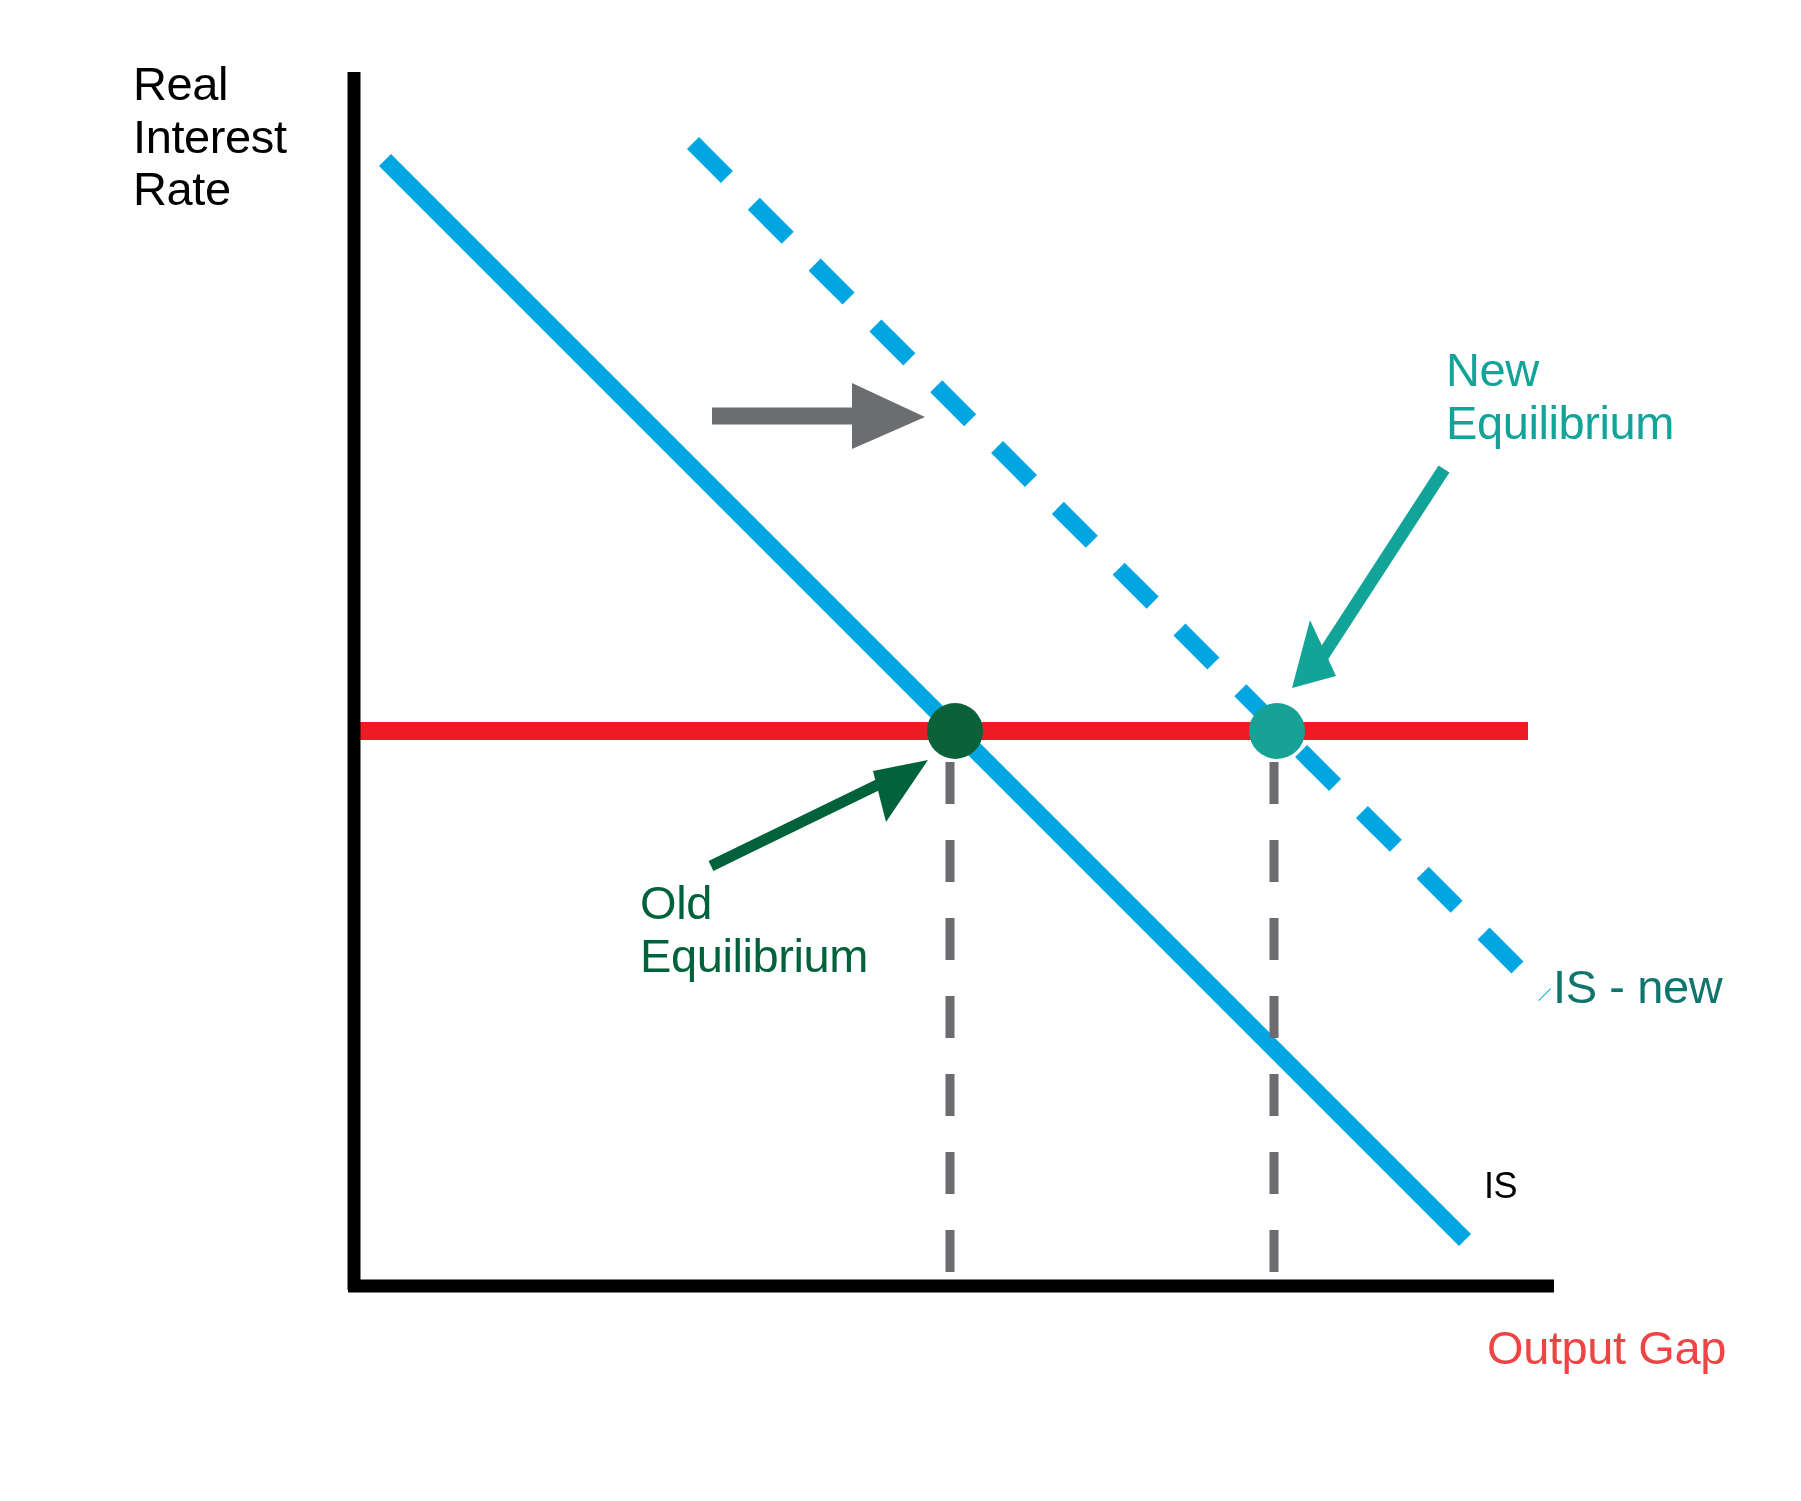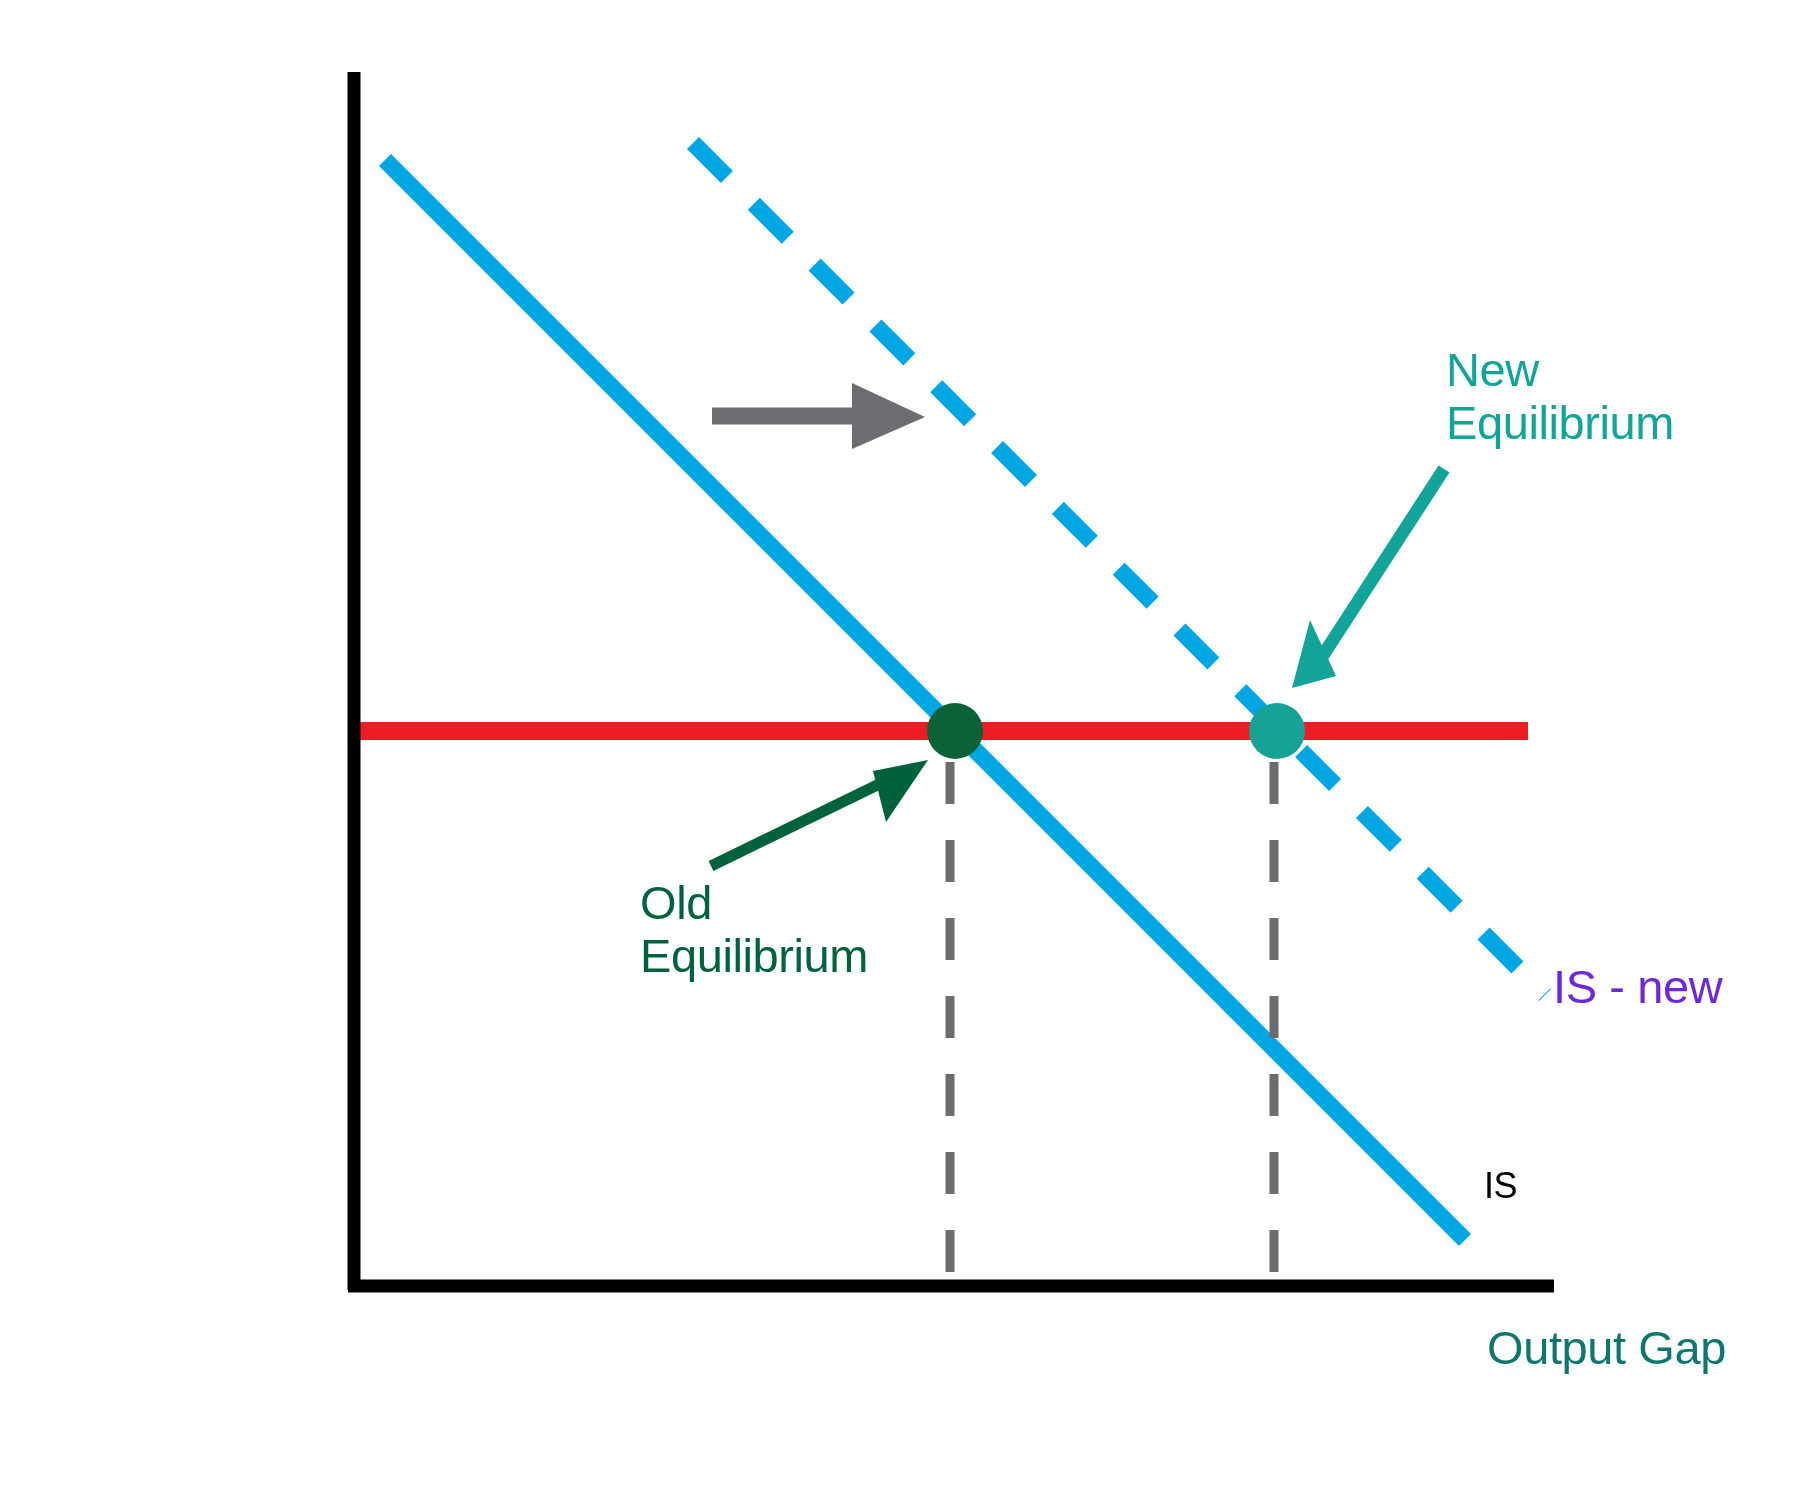--- a/index.html
+++ b/index.html
@@ -36,33 +36,33 @@
   #axis-label-y {
     left: 133px;
     top: 58px;
     font-size: 47px;
     color: #000000;
   }
   #axis-label-x {
     left: 1487px;
     top: 1322px;
     font-size: 47px;
-    color: #0f766e;
+    color: #ef4444;
   }
   #label-is {
     left: 1484px;
     top: 1166px;
     font-size: 36px;
     color: #000000;
   }
   #label-is-new {
     left: 1553px;
     top: 961px;
     font-size: 47px;
-    color: #6d28d9;
+    color: #0f766e;
   }
   #label-new-eq {
     left: 1446px;
     top: 344px;
     font-size: 47px;
     color: #12A399;
   }
   #label-old-eq {
     left: 640px;
     top: 877px;
@@ -101,20 +101,23 @@
 
     <g>
       <line x1="1444" y1="469" x2="1318" y2="663" stroke="#12A399" stroke-width="13" stroke-linecap="butt"></line>
       <polygon points="1310,620 1336,676 1292,688" fill="#12A399"></polygon>
     </g>
 
     <circle cx="955" cy="731" r="28" fill="#0B6238"></circle>
     <circle cx="1277" cy="731" r="28" fill="#16A396"></circle>
   </svg>
 
+  <div class="lbl" id="axis-label-y">Real
+Interest
+Rate</div>
 
   <div class="lbl" id="axis-label-x">Output Gap</div>
 
   <div class="lbl" id="label-is">IS</div>
 
   <div class="lbl" id="label-is-new">IS - new</div>
 
   <div class="lbl" id="label-new-eq">New
 Equilibrium</div>
 

